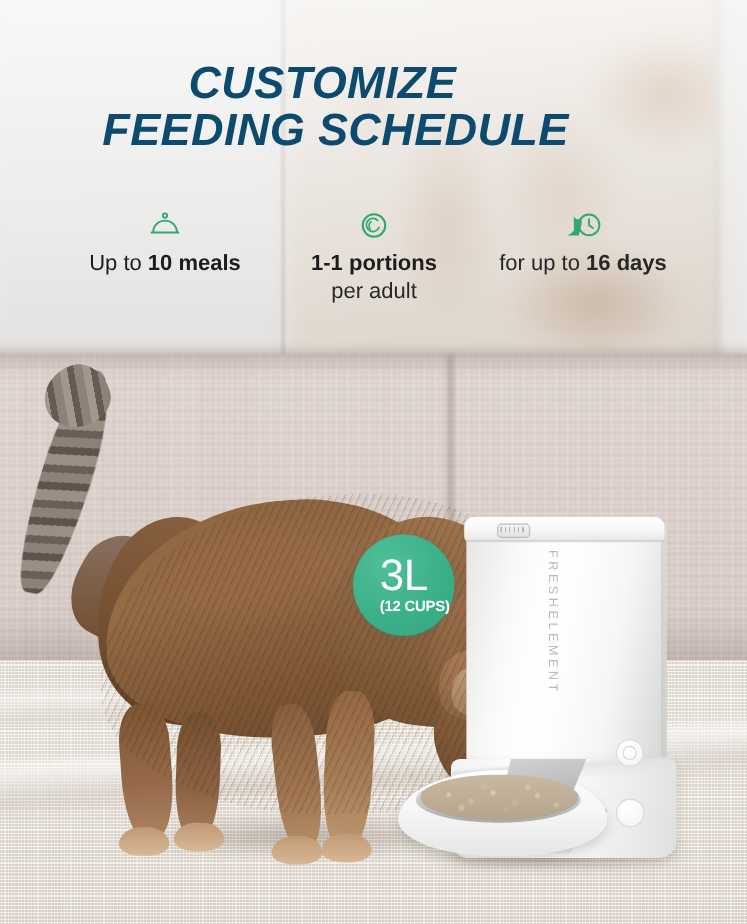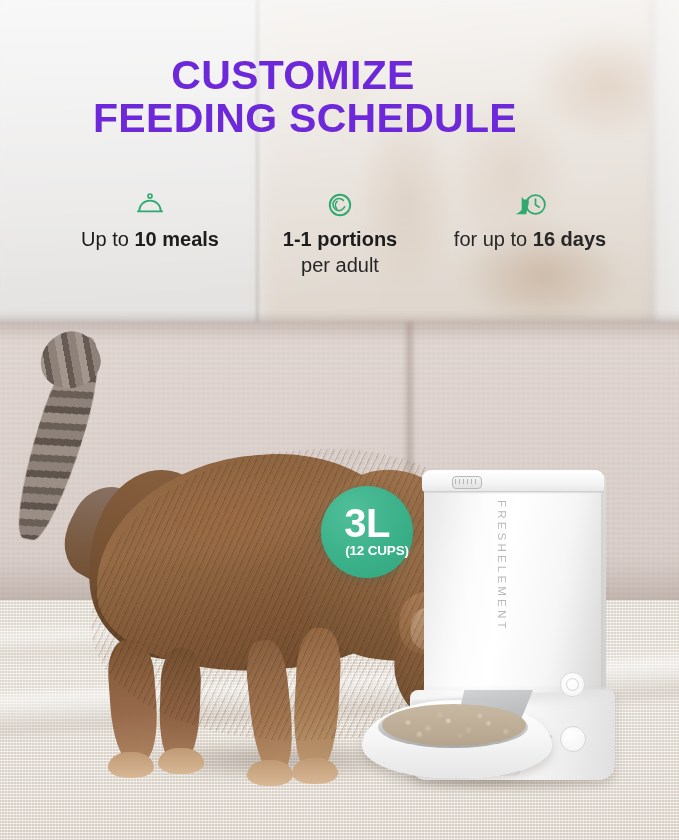--- a/index.html
+++ b/index.html
@@ -352,33 +352,33 @@
 
   
   .badge{
     position:absolute;left:321px;top:486px;width:92px;height:92px;
     border-radius:50%;
     background:radial-gradient(circle at 34% 28%, #50bf99, #3bb189 55%, #33a67f 100%);
     box-shadow:0 2px 7px rgba(40,120,95,.30);
     display:flex;flex-direction:column;align-items:center;justify-content:center;
   }
   .badge-main{
-    color:#ffffff;font-weight:bold;font-size:40px;line-height:.92;
+    color:#ffffff;font-weight:normal;font-size:40px;line-height:.92;
     letter-spacing:-.5px;margin-top:-2px;
   }
   .badge-sub{
     color:#ffffff;font-weight:bold;font-size:13.5px;line-height:1;
     letter-spacing:-.2px;margin-top:2px;margin-left:20px;
   }
 
   
   .headline{
     position:absolute;left:0;top:54px;width:586px;text-align:center;
-    color:#6d28d9;font-weight:bold;
-    font-size:41px;line-height:1.06;letter-spacing:.3px;
+    color:#0c4a6e;font-weight:bold;
+    font-size:41px;line-height:1.06;letter-spacing:.3px;font-style:italic;
   }
   .headline .l2{display:block;padding-left:24px;}
 
   
   .features{
     position:absolute;left:60px;top:188px;width:560px;height:90px;
     display:flex;align-items:flex-start;justify-content:space-between;
   }
   .feature{width:180px;text-align:center;}
   .feature-icon{height:34px;display:flex;align-items:center;justify-content:center;margin-bottom:5px;}

